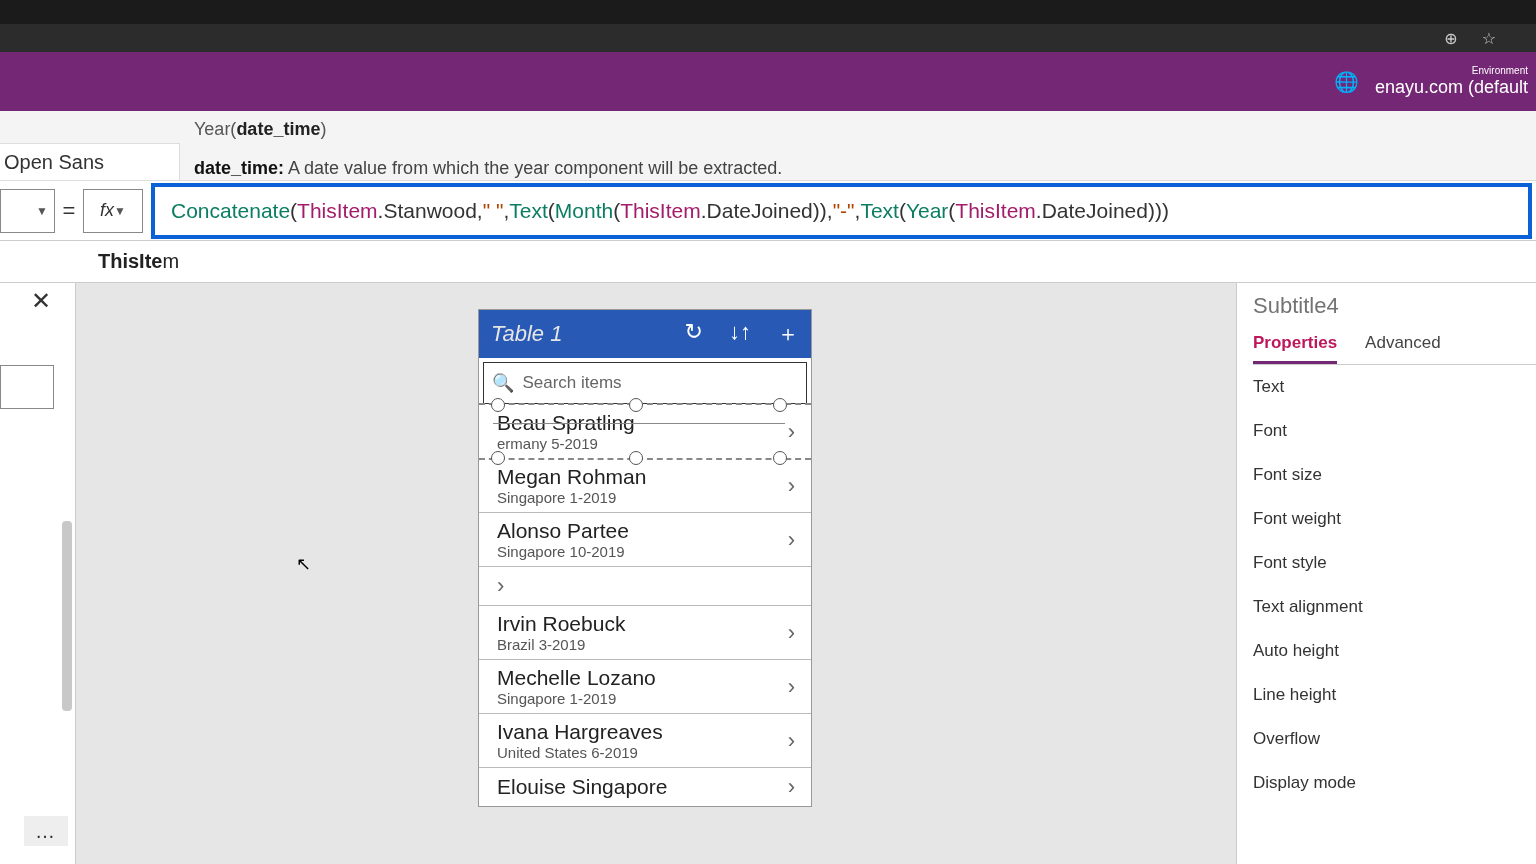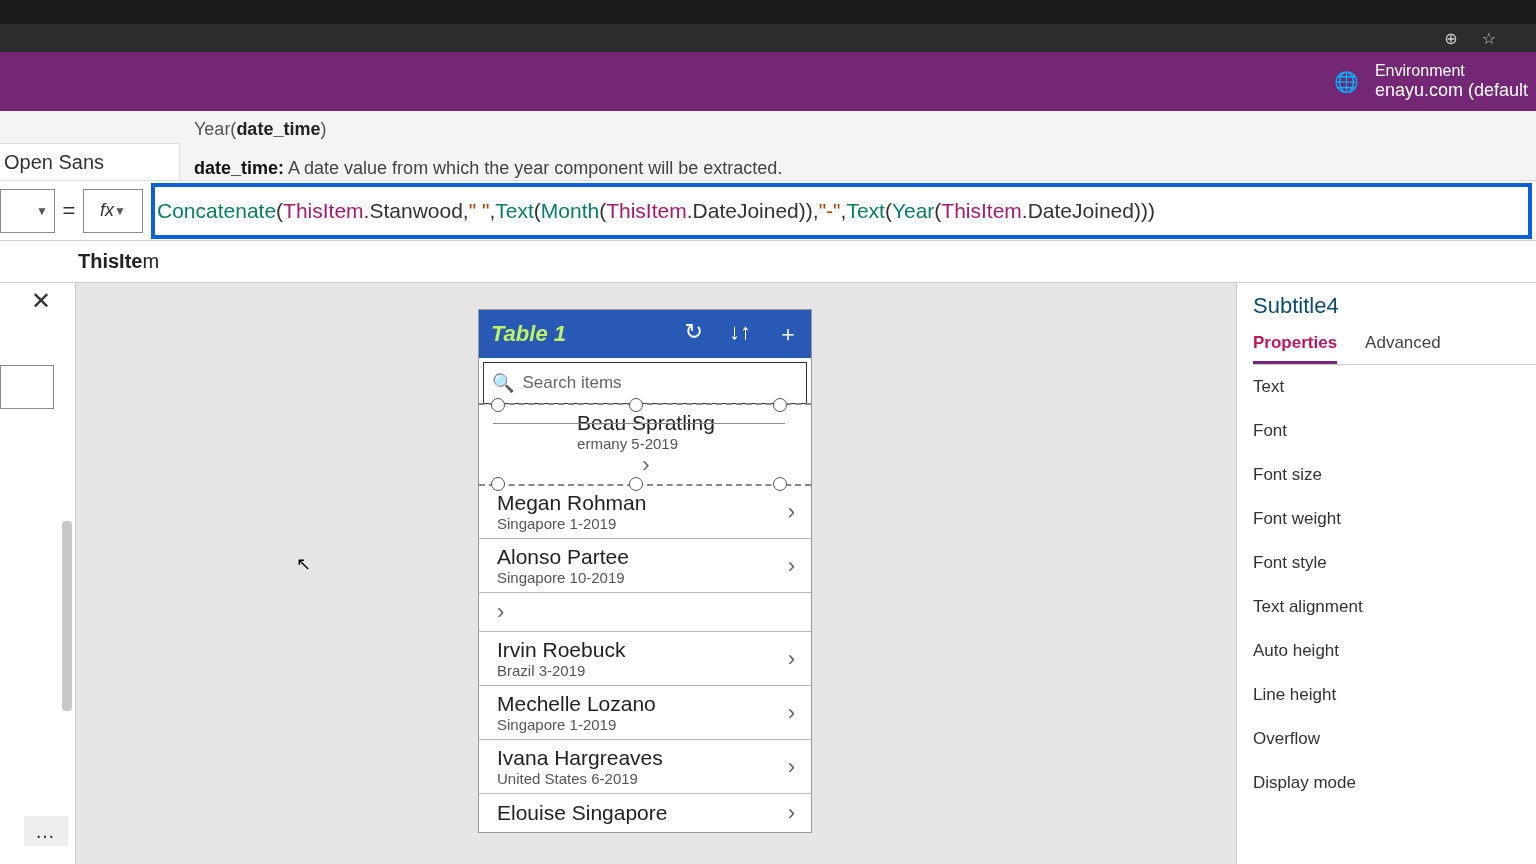--- a/index.html
+++ b/index.html
@@ -6,80 +6,80 @@
 body { width: 1536px; height: 864px; background: #1a1a1a; overflow: hidden; }
 
 .browser-top { height: 24px; background: #1b1b1b; }
 .browser-bar { height: 28px; background: #2c2c2c; display: flex; align-items: center; justify-content: flex-end; padding-right: 40px; gap: 24px; }
 .browser-icon { color: #ccc; font-size: 16px; }
 
 .header-bar { height: 59px; background: #742774; display: flex; align-items: center; justify-content: flex-end; padding-right: 8px; color: #fff; }
 .env-block { display: flex; align-items: center; gap: 16px; }
 .env-icon { font-size: 20px; color: #fff; }
 .env-text { display: flex; flex-direction: column; line-height: 1.2; }
-.env-label { font-size: 16px; }
+.env-label { font-size: 10px; text-align: right; }
 .env-value { font-size: 18px; }
 
 .ribbon-row { height: 70px; background: #f4f4f4; display: flex; border-bottom: 1px solid #ddd; }
 .ribbon-left { width: 180px; background: #fff; display: flex; align-items: center; padding-left: 4px; font-size: 20px; color: #333; border-right: 1px solid #ddd; border-top: 1px solid #ddd; margin-top: 32px; }
 .ribbon-main { flex: 1; padding: 8px 14px 0 14px; }
 .sig-line { font-size: 18px; color: #555; }
 .sig-line .bold { font-weight: 600; color: #222; }
 .help-line { font-size: 18px; color: #444; margin-top: 18px; }
 .help-line .bold { font-weight: 700; color: #111; }
 
 .formula-row { height: 60px; background: #fff; display: flex; align-items: center; border-bottom: 1px solid #ccc; }
 .dropdown-box { width: 55px; height: 44px; border: 1px solid #888; margin-left: 0; display: flex; align-items: center; justify-content: flex-end; padding-right: 6px; background: #fff; }
 .chev-down { font-size: 12px; color: #555; }
 .equals { width: 28px; text-align: center; font-size: 22px; color: #333; }
 .fx-box { width: 60px; height: 44px; border: 1px solid #888; display: flex; align-items: center; justify-content: center; }
 .fx-label { font-style: italic; font-size: 18px; color: #333; }
-.formula-input { flex: 1; height: 56px; margin: 0 4px 0 8px; border: 4px solid #0b62d6; background: #fff; display: flex; align-items: center; padding: 0 2px; font-family: Consolas, monospace; font-size: 21px; white-space: nowrap; overflow: hidden; }
+.formula-input { flex: 1; height: 56px; margin: 0 4px 0 8px; border: 4px solid #0b62d6; background: #fff; display: flex; align-items: center; padding: 0 16px; font-family: Consolas, monospace; font-size: 21px; white-space: nowrap; overflow: hidden; }
 .tok-fn { color: #0a7d62; }
 .tok-this { color: #a41b6a; }
 .tok-prop { color: #333; }
 .tok-str { color: #b04400; }
 .tok-punc { color: #333; }
 
-.suggest-bar { height: 42px; background: #fff; border-bottom: 1px solid #ccc; padding-left: 78px; display: flex; align-items: center; font-size: 20px; color: #222; }
+.suggest-bar { height: 42px; background: #fff; border-bottom: 1px solid #ccc; padding-left: 98px; display: flex; align-items: center; font-size: 20px; color: #222; }
 .suggest-bar .bold { font-weight: 700; }
 
 .workspace { display: flex; height: 581px; }
 .left-panel { width: 76px; background: #fff; border-right: 1px solid #ccc; position: relative; }
 .close-x { position: absolute; top: 4px; right: 24px; font-size: 24px; color: #333; cursor: pointer; }
 .tiny-box { position: absolute; top: 82px; left: 0; width: 54px; height: 44px; border: 1px solid #888; background: #fff; }
 .scroll-track { position: absolute; top: 238px; left: 62px; width: 10px; height: 190px; background: #c8c8c8; border-radius: 4px; }
 .ellipsis-btn { position: absolute; bottom: 18px; left: 24px; width: 44px; height: 30px; background: #eee; display: flex; align-items: center; justify-content: center; font-size: 20px; color: #333; letter-spacing: 2px; }
 
 .canvas { flex: 1; background: #e6e6e6; position: relative; }
 .cursor { position: absolute; top: 270px; left: 220px; font-size: 18px; color: #000; }
 
 .gallery { position: absolute; top: 26px; left: 402px; width: 334px; background: #fff; border: 1px solid #999; }
 .gallery-header { height: 48px; background: #2759b5; display: flex; align-items: center; padding: 0 12px; }
-.gallery-title { color: #bef264; font-size: 22px; font-style: italic; font-weight: 700; flex: 1; }
+.gallery-title { color: #e5e5e5; font-size: 22px; font-style: italic; font-weight: 400; flex: 1; }
 .gallery-icons { display: flex; gap: 26px; color: #fff; font-size: 22px; }
 .gallery-search { height: 42px; border: 1px solid #333; margin: 4px 4px 0 4px; display: flex; align-items: center; padding: 0 8px; gap: 8px; }
 .search-ic { font-size: 18px; color: #333; }
 .search-ph { font-size: 17px; color: #666; }
 
 .gallery-item { border-bottom: 1px solid #bbb; padding: 6px 16px 6px 18px; display: flex; align-items: center; position: relative; }
 .item-text { flex: 1; }
 .item-name { font-size: 21px; color: #222; }
 .item-sub { font-size: 15px; color: #555; }
 .item-chev { font-size: 22px; color: #666; }
 
-.gallery-item.selected { border: 2px dashed #888; border-left: none; border-right: none; margin: -1px 0; flex-direction: column; }
+.gallery-item.selected { border: 2px dashed #888; border-left: none; border-right: none; margin: -1px 0; }
 .sel-handle { position: absolute; width: 14px; height: 14px; border: 1px solid #555; background: #fff; border-radius: 50%; }
 .h1 { top: -7px; left: 12px; } .h2 { bottom: -7px; left: 12px; }
 .h3 { top: -7px; left: 150px; } .h4 { bottom: -7px; left: 150px; }
 .h5 { top: -7px; right: 24px; } .h6 { bottom: -7px; right: 24px; }
 .sel-line { position: absolute; top: 18px; left: 14px; right: 26px; height: 0; border-top: 1px solid #888; }
 
 .props-panel { width: 300px; background: #fff; border-left: 1px solid #ccc; padding: 10px 0 0 16px; }
-.props-title { font-size: 22px; color: #0c4a6e; margin-bottom: 14px; }
+.props-title { font-size: 22px; color: #737373; margin-bottom: 14px; }
 .props-tabs { display: flex; gap: 28px; font-size: 17px; color: #444; border-bottom: 1px solid #ccc; margin-right: 0; }
 .props-tab { padding-bottom: 8px; }
 .props-tab.active { color: #be185d; font-weight: 600; border-bottom: 3px solid #742774; }
 .prop-row { font-size: 17px; color: #333; padding: 12px 0; }
 </style>
 </head>
 <body>
 
 <div class="browser-top"></div>
 <div class="browser-bar">

